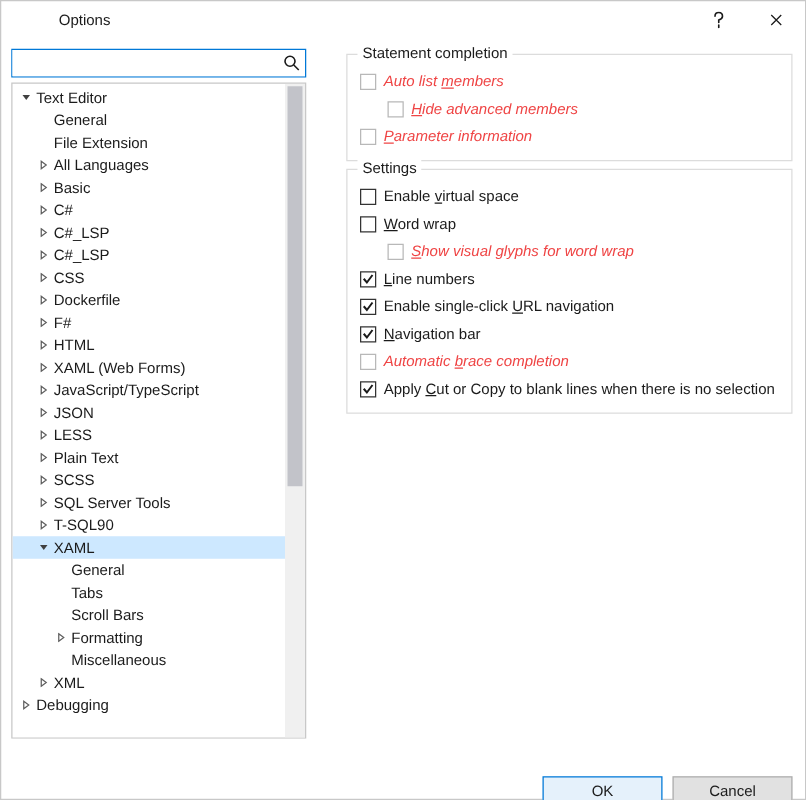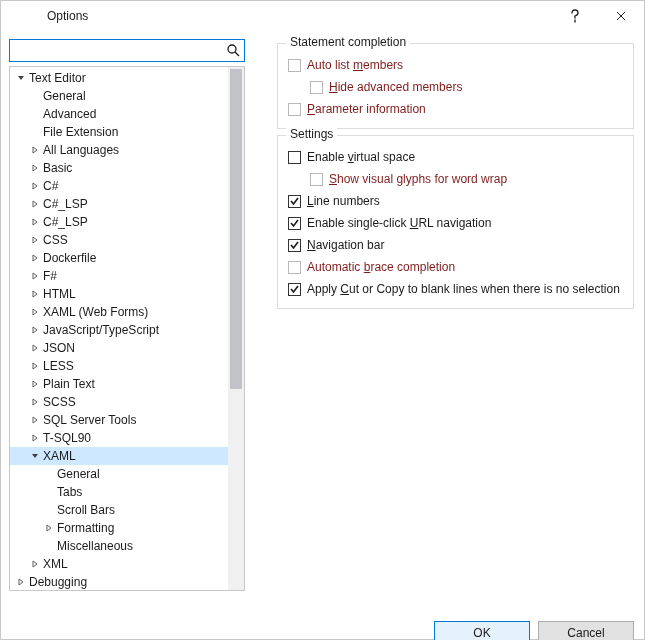--- a/index.html
+++ b/index.html
@@ -24,21 +24,21 @@
   .arrow svg { display:block; }
   .spacer-ind { display:inline-block; }
   .label { padding-left:1px; }
 
   .right { flex:1 1 auto; display:flex; flex-direction:column; }
   .group { border:1px solid #dcdcdc; position:relative; padding:10px 10px 8px 10px; margin-top:4px;margin-left:20px; }
   .group + .group { margin-top:6px; }
   .group-title { position:absolute; top:-9px; left:8px; background:#fff; padding:0 4px; color:#1b1b1b; }
   .check { display:flex; align-items:center; height:22px; gap:6px; }
   .check.indent1 { padding-left:22px; }
-  .check.disabled { color:#7f1d1d; }
+  .check.disabled { color:#ef4444;font-style:italic; }
   .box { width:13px; height:13px; border:1px solid #333; background:#fff; display:inline-flex; align-items:center; justify-content:center; flex-shrink:0; }
   .disabled .box { border-color:#b8b8b8; }
   .tick svg { display:block; }
   .underline { text-decoration:underline; text-decoration-thickness:1px; text-underline-offset:1px; }
 
   .footer { height:48px; display:flex; align-items:center; justify-content:flex-end; gap:8px; padding:0 10px; }
   .btn { width:96px; height:24px; border:1px solid #adadad; background:#e1e1e1; display:flex; align-items:center; justify-content:center; font-size:12px; cursor:default;margin-top:36px; }
   .btn.default { border-color:#0078d7; background:#e5f1fb; }
 </style>
 </head>
@@ -83,25 +83,20 @@
               <span class="label">Text Editor</span>
             </div>
             <div class="node">
               <span class="spacer-ind" style="width:18px"></span>
               <span class="arrow"></span>
               <span class="label">General</span>
             </div>
             <div class="node">
               <span class="spacer-ind" style="width:18px"></span>
               <span class="arrow"></span>
-              <span class="label">Advanced</span>
-            </div>
-            <div class="node">
-              <span class="spacer-ind" style="width:18px"></span>
-              <span class="arrow"></span>
               <span class="label">File Extension</span>
             </div>
             <div class="node">
               <span class="spacer-ind" style="width:18px"></span>
               <span class="arrow">
                 <svg width="8" height="8" viewBox="0 0 8 8">
                   <path d="M2 1 L6 4 L2 7 Z" fill="none" stroke="#606060" stroke-width="1"></path>
                 </svg>
               </span>
               <span class="label">All Languages</span>
@@ -331,20 +326,24 @@
             </div>
           </div>
       </div>
       <div class="group">
         <span class="group-title">Settings</span>
         <div id="grp-settings">
             <div class="check">
               <span class="box"></span>
               <span>Enable <span class="underline">v</span>irtual space</span>
             </div>
+            <div class="check">
+              <span class="box"></span>
+              <span><span class="underline">W</span>ord wrap</span>
+            </div>
             <div class="check indent1 disabled">
               <span class="box"></span>
               <span><span class="underline">S</span>how visual glyphs for word wrap</span>
             </div>
             <div class="check">
               <span class="box tick">
                 <svg width="11" height="11" viewBox="0 0 11 11">
                   <path d="M2 5 L4.5 8 L9 2" stroke="#1b1b1b" stroke-width="1.6" fill="none"></path>
                 </svg>
               </span>

